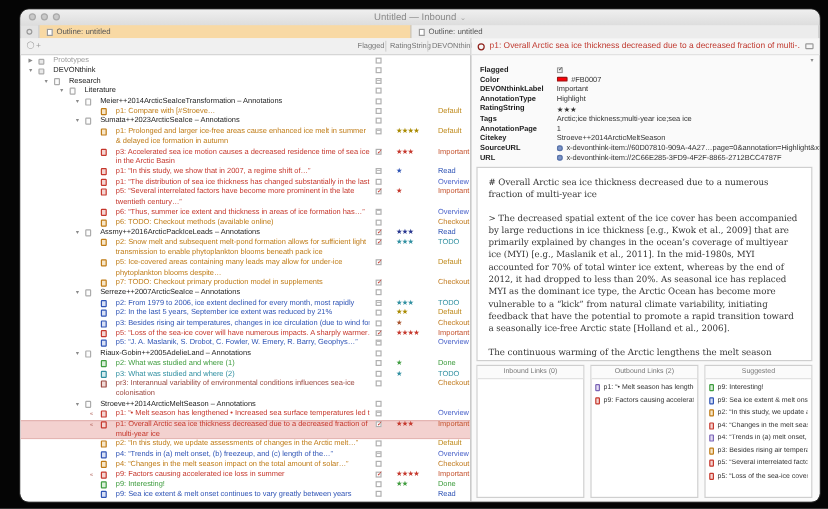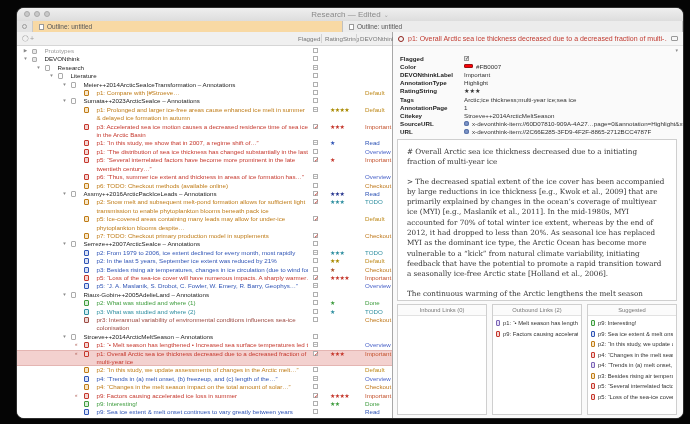--- a/index.html
+++ b/index.html
@@ -81,21 +81,21 @@
 </head>
 <body>
 
 <div class="window">
   <div class="titlebar">
     <div class="lights">
       <span class="light"></span>
       <span class="light"></span>
       <span class="light"></span>
     </div>
-    <div class="wtitle"><span>Research — Edited</span><span class="tchev">⌄</span></div>
+    <div class="wtitle"><span>Untitled — Inbound</span><span class="tchev">⌄</span></div>
   </div>
 
   <div class="tabbar">
     <div class="tabpre">
         <span class="ring"></span>
       </div>
     <div class="tab active">
       <span class="docic"></span>
       <span>Outline: untitled</span>
     </div>
@@ -461,21 +461,21 @@
           <div class="arow">
     <span class="aname">SourceURL</span>
     <span class="aval"><span class="globe"></span>x-devonthink-item://60D07810-909A-4A27…page=0&amp;annotation=Highlight&amp;x=1738&amp;y=269</span>
   </div>
           <div class="arow">
     <span class="aname">URL</span>
     <span class="aval"><span class="globe"></span>x-devonthink-item://2C66E285-3FD9-4F2F-8865-2712BCC4787F</span>
   </div>
         </div>
       <div class="preview">
-        <p># Overall Arctic sea ice thickness decreased due to a initiating fraction of multi-year ice</p>
+        <p># Overall Arctic sea ice thickness decreased due to a numerous fraction of multi-year ice</p>
         <p>&gt; The decreased spatial extent of the ice cover has been accompanied by large reductions in ice thickness [e.g., Kwok et al., 2009] that are primarily explained by changes in the ocean’s coverage of multiyear ice (MYI) [e.g., Maslanik et al., 2011]. In the mid-1980s, MYI accounted for 70% of total winter ice extent, whereas by the end of 2012, it had dropped to less than 20%. As seasonal ice has replaced MYI as the dominant ice type, the Arctic Ocean has become more vulnerable to a “kick” from natural climate variability, initiating feedback that have the potential to promote a rapid transition toward a seasonally ice-free Arctic state [Holland et al., 2006].</p>
         <p>The continuous warming of the Arctic lengthens the melt season [[045B-QA02-VB4T]]. With the larger fraction of first-year ice, this makes the Arctic more vulnerable to ultimately transition to enlarged ice-free areas.</p>
 
       </div>
       <div class="links">
         <div class="linkbox">
           <div class="lbh">Inbound Links (0)</div>
           <div class="lbitems"></div>
         </div>
         <div class="linkbox">

